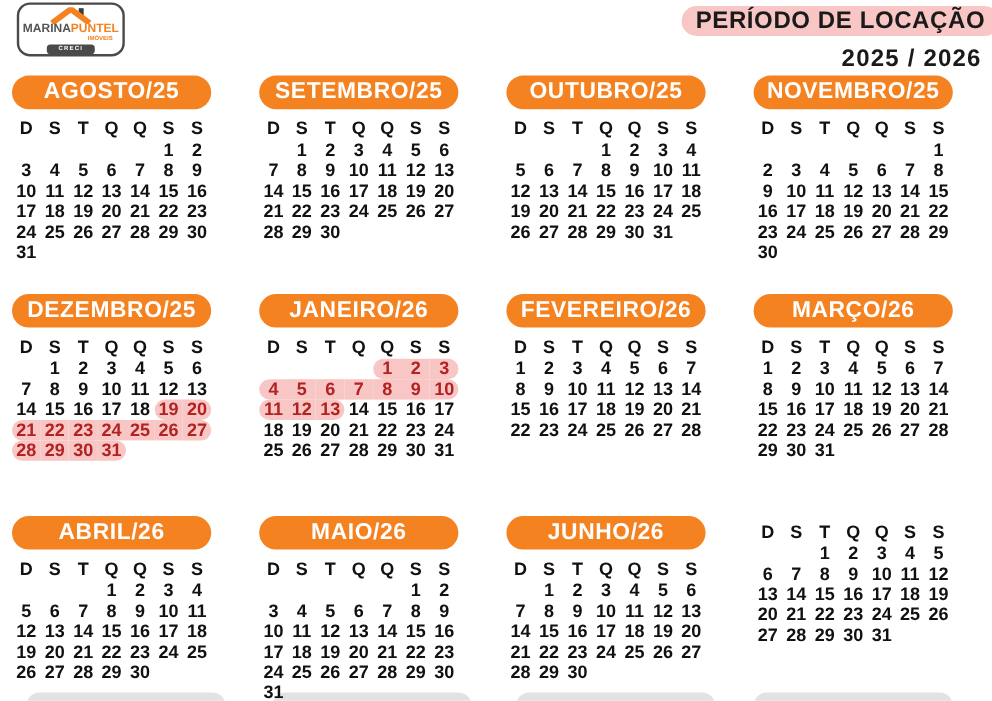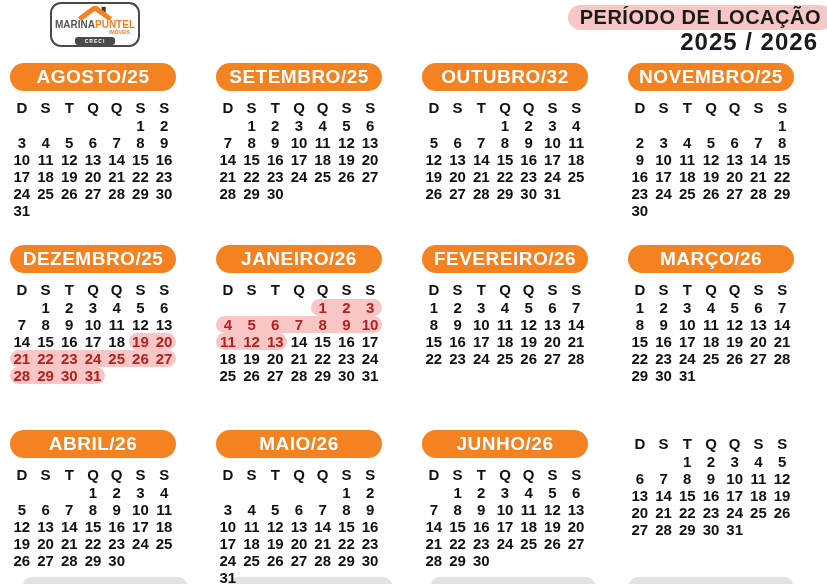--- a/index.html
+++ b/index.html
@@ -5,21 +5,21 @@
   * { margin:0; padding:0; box-sizing:border-box; }
   html,body { width:827px; height:584px; }
   body {
     position:relative; overflow:hidden; background:#ffffff;
     font-family:"Liberation Sans", sans-serif; font-weight:bold; color:#111;
   }
   :root{
     --orange:#F58220; --pink:#F8C6C4; --red:#B32222; --gray-stub:#e2e2e2;
   }
   
-  .hdr { position:absolute; top:0; left:0; right:0; height:58px;margin-left:36px; }
+  .hdr { position:absolute; top:0; left:0; right:0; height:58px; }
   .logo {
     position:absolute; top:2px; left:14px; width:90px; height:45px;
     background:#fff; border:2px solid #4a4a4a; border-radius:11px;
     display:flex; flex-direction:column; align-items:center; justify-content:flex-start;
     padding-top:2px; overflow:hidden;
   }
   .logo svg { display:block; }
   .logo-line { font-size:10px; line-height:10px; letter-spacing:0; white-space:nowrap; }
   .logo-marina { color:#555; }
   .logo-puntel { color:var(--orange); }
@@ -27,21 +27,21 @@
   .logo-bar {
     margin-top:2px; background:#4a4a4a; color:#fff; font-size:5px; line-height:8px;
     border-radius:3px; padding:0 10px; letter-spacing:1px;
   }
   .title { position:absolute; left:115px; top:14px; font-size:20px; letter-spacing:0.5px; color:#1a1a1a; }
   .period-badge {
     position:absolute; top:5px; right:-6px; height:25px; line-height:25px;
     background:var(--pink); border-radius:13px; padding:0 12px;
     font-size:20px; color:#1a1a1a; letter-spacing:0.5px; white-space:nowrap;
   }
-  .period-years { position:absolute; top:28px; right:9px; font-size:24px; color:#1a1a1a; letter-spacing:1px; }
+  .period-years { position:absolute; top:38px; right:9px; font-size:20px; color:#1a1a1a; letter-spacing:1px; }
   
   .months {
     position:absolute; top:60px; left:0; right:0; bottom:0; z-index:2;
     display:grid; grid-template-columns:repeat(4,166px); grid-template-rows:182px 185px auto;
     justify-content:space-between; padding:0 33px 0 10px;
   }
   .month { position:relative; }
   .pill {
     height:28px; line-height:28px; margin-top:3px; background:var(--orange);
     border-radius:14px; color:#fff; text-align:center; font-size:19px; letter-spacing:0.5px;
@@ -171,21 +171,21 @@
         <div class="dc">24</div>
         <div class="dc">25</div>
         <div class="dc">26</div>
         <div class="dc">27</div>
         <div class="dc">28</div>
         <div class="dc">29</div>
         <div class="dc">30</div>
       </div>
     </div>
     <div class="month">
-      <div class="pill">OUTUBRO/32</div>
+      <div class="pill">OUTUBRO/25</div>
       <div class="dg">
         <div class="wd">D</div>
         <div class="wd">S</div>
         <div class="wd">T</div>
         <div class="wd">Q</div>
         <div class="wd">Q</div>
         <div class="wd">S</div>
         <div class="wd">S</div>
         <div class="dc"></div>
         <div class="dc"></div>

